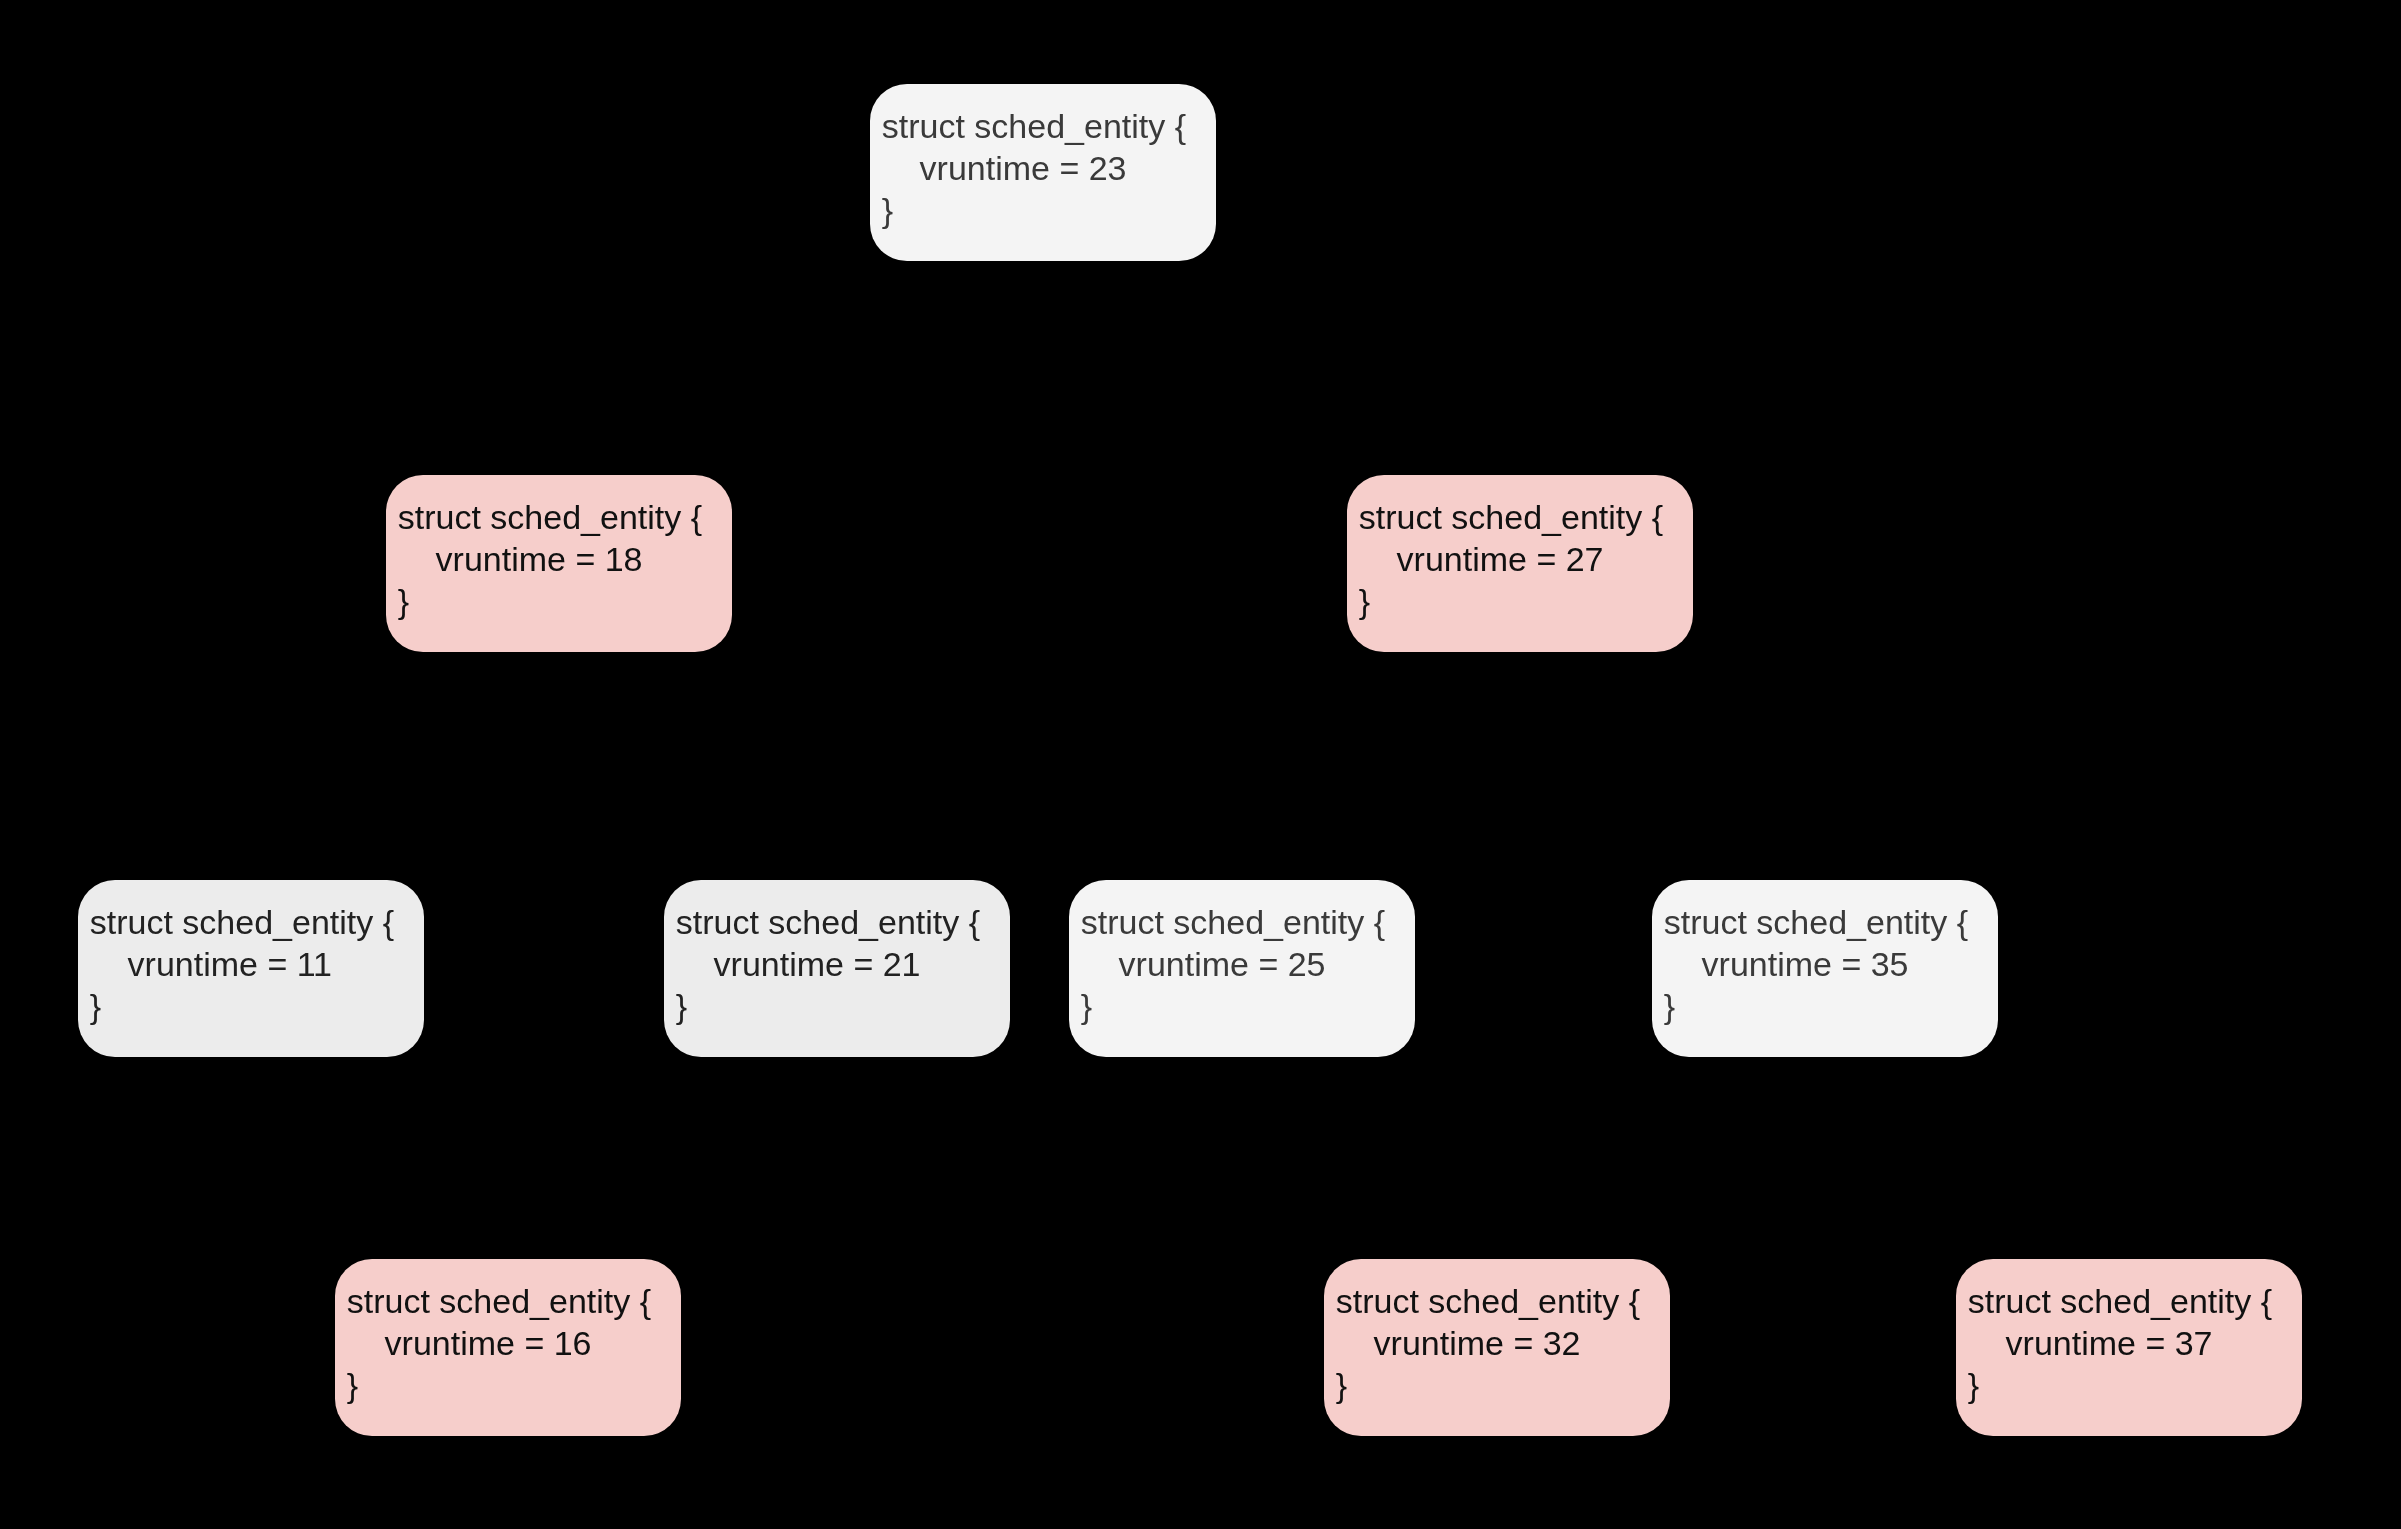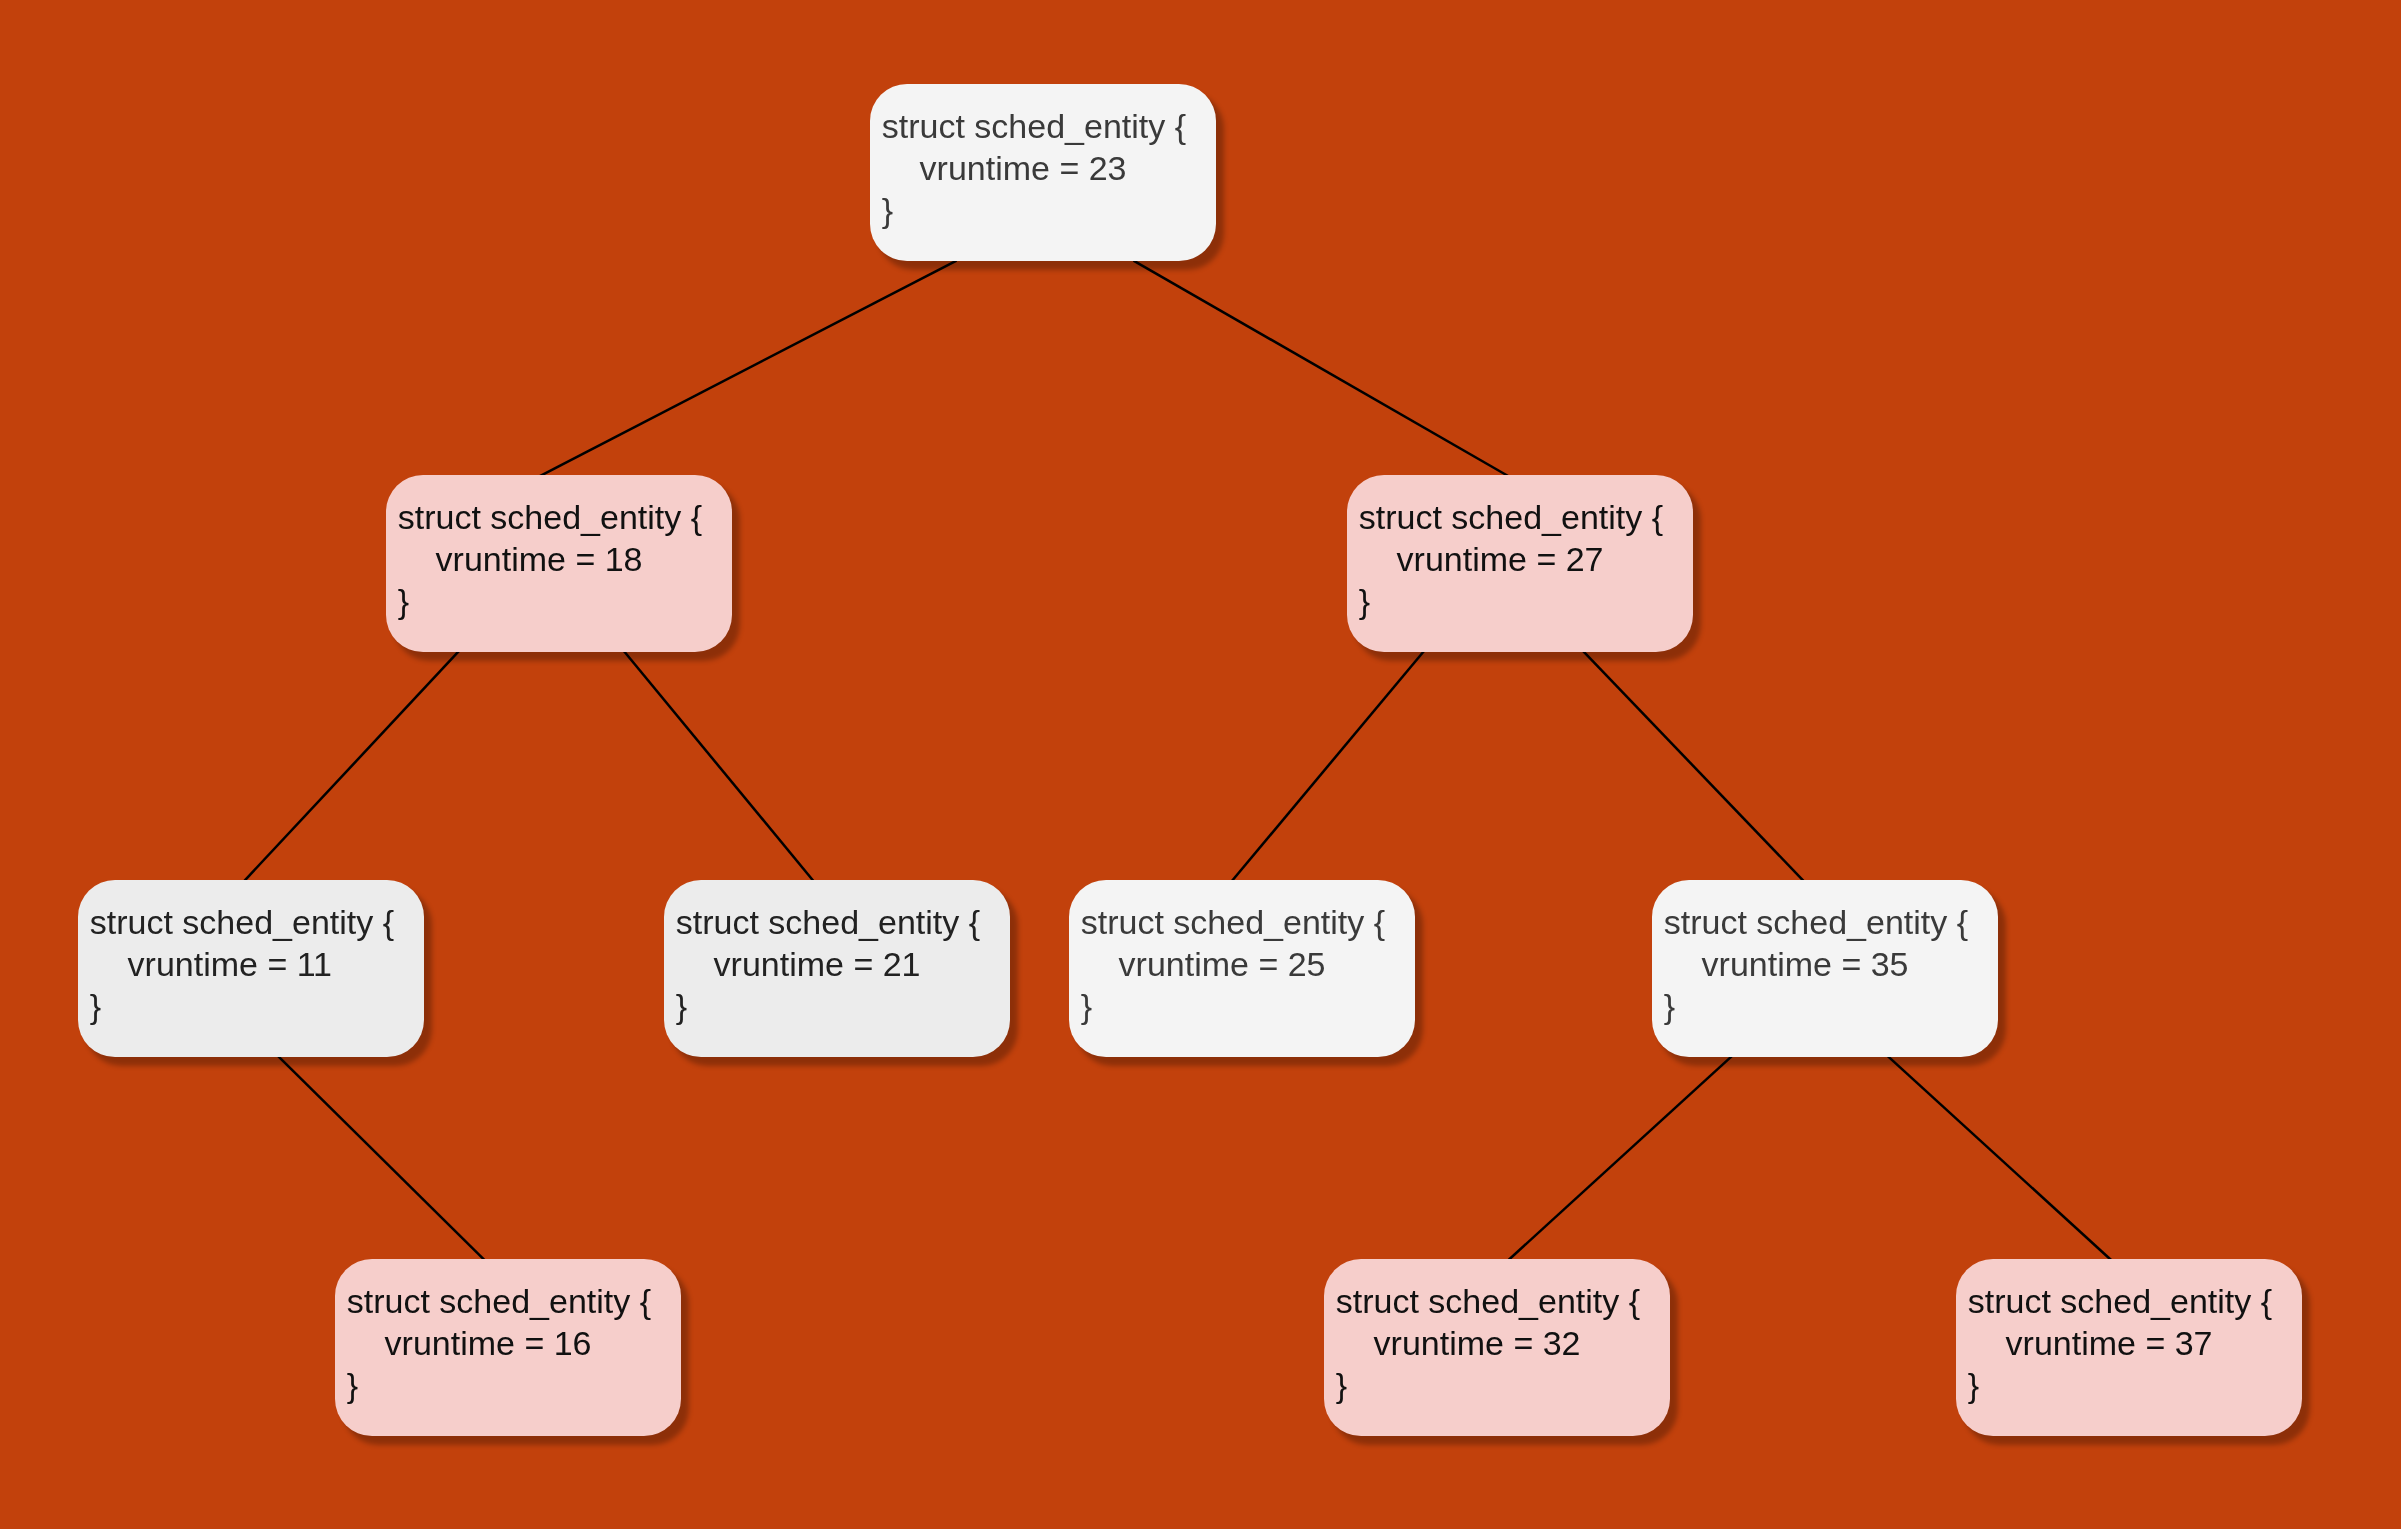--- a/index.html
+++ b/index.html
@@ -20,21 +20,21 @@
     padding: 21px 15px 0 11.8px;
     font-size: 34px;
     line-height: 42px;
     white-space: pre;
     letter-spacing: 0px;
   }
 </style>
 </head>
 <body>
 
-<div class="tree-canvas" style="background: #c2410c;">
+<div class="tree-canvas" style="background: #000000;">
     <svg class="edges" width="2401" height="1529" viewBox="0 0 2849 1814">
       <line x1="1135" y1="309" x2="640" y2="565" stroke="#000000" stroke-width="3"></line>
       <line x1="1345" y1="309" x2="1790" y2="565" stroke="#000000" stroke-width="3"></line>
       <line x1="545" y1="772" x2="290" y2="1045" stroke="#000000" stroke-width="3"></line>
       <line x1="740" y1="772" x2="965" y2="1045" stroke="#000000" stroke-width="3"></line>
       <line x1="1690" y1="772" x2="1462" y2="1045" stroke="#000000" stroke-width="3"></line>
       <line x1="1878" y1="772" x2="2140" y2="1045" stroke="#000000" stroke-width="3"></line>
       <line x1="330" y1="1253" x2="575" y2="1495" stroke="#000000" stroke-width="3"></line>
       <line x1="2055" y1="1253" x2="1790" y2="1495" stroke="#000000" stroke-width="3"></line>
       <line x1="2240" y1="1253" x2="2505" y2="1495" stroke="#000000" stroke-width="3"></line>

